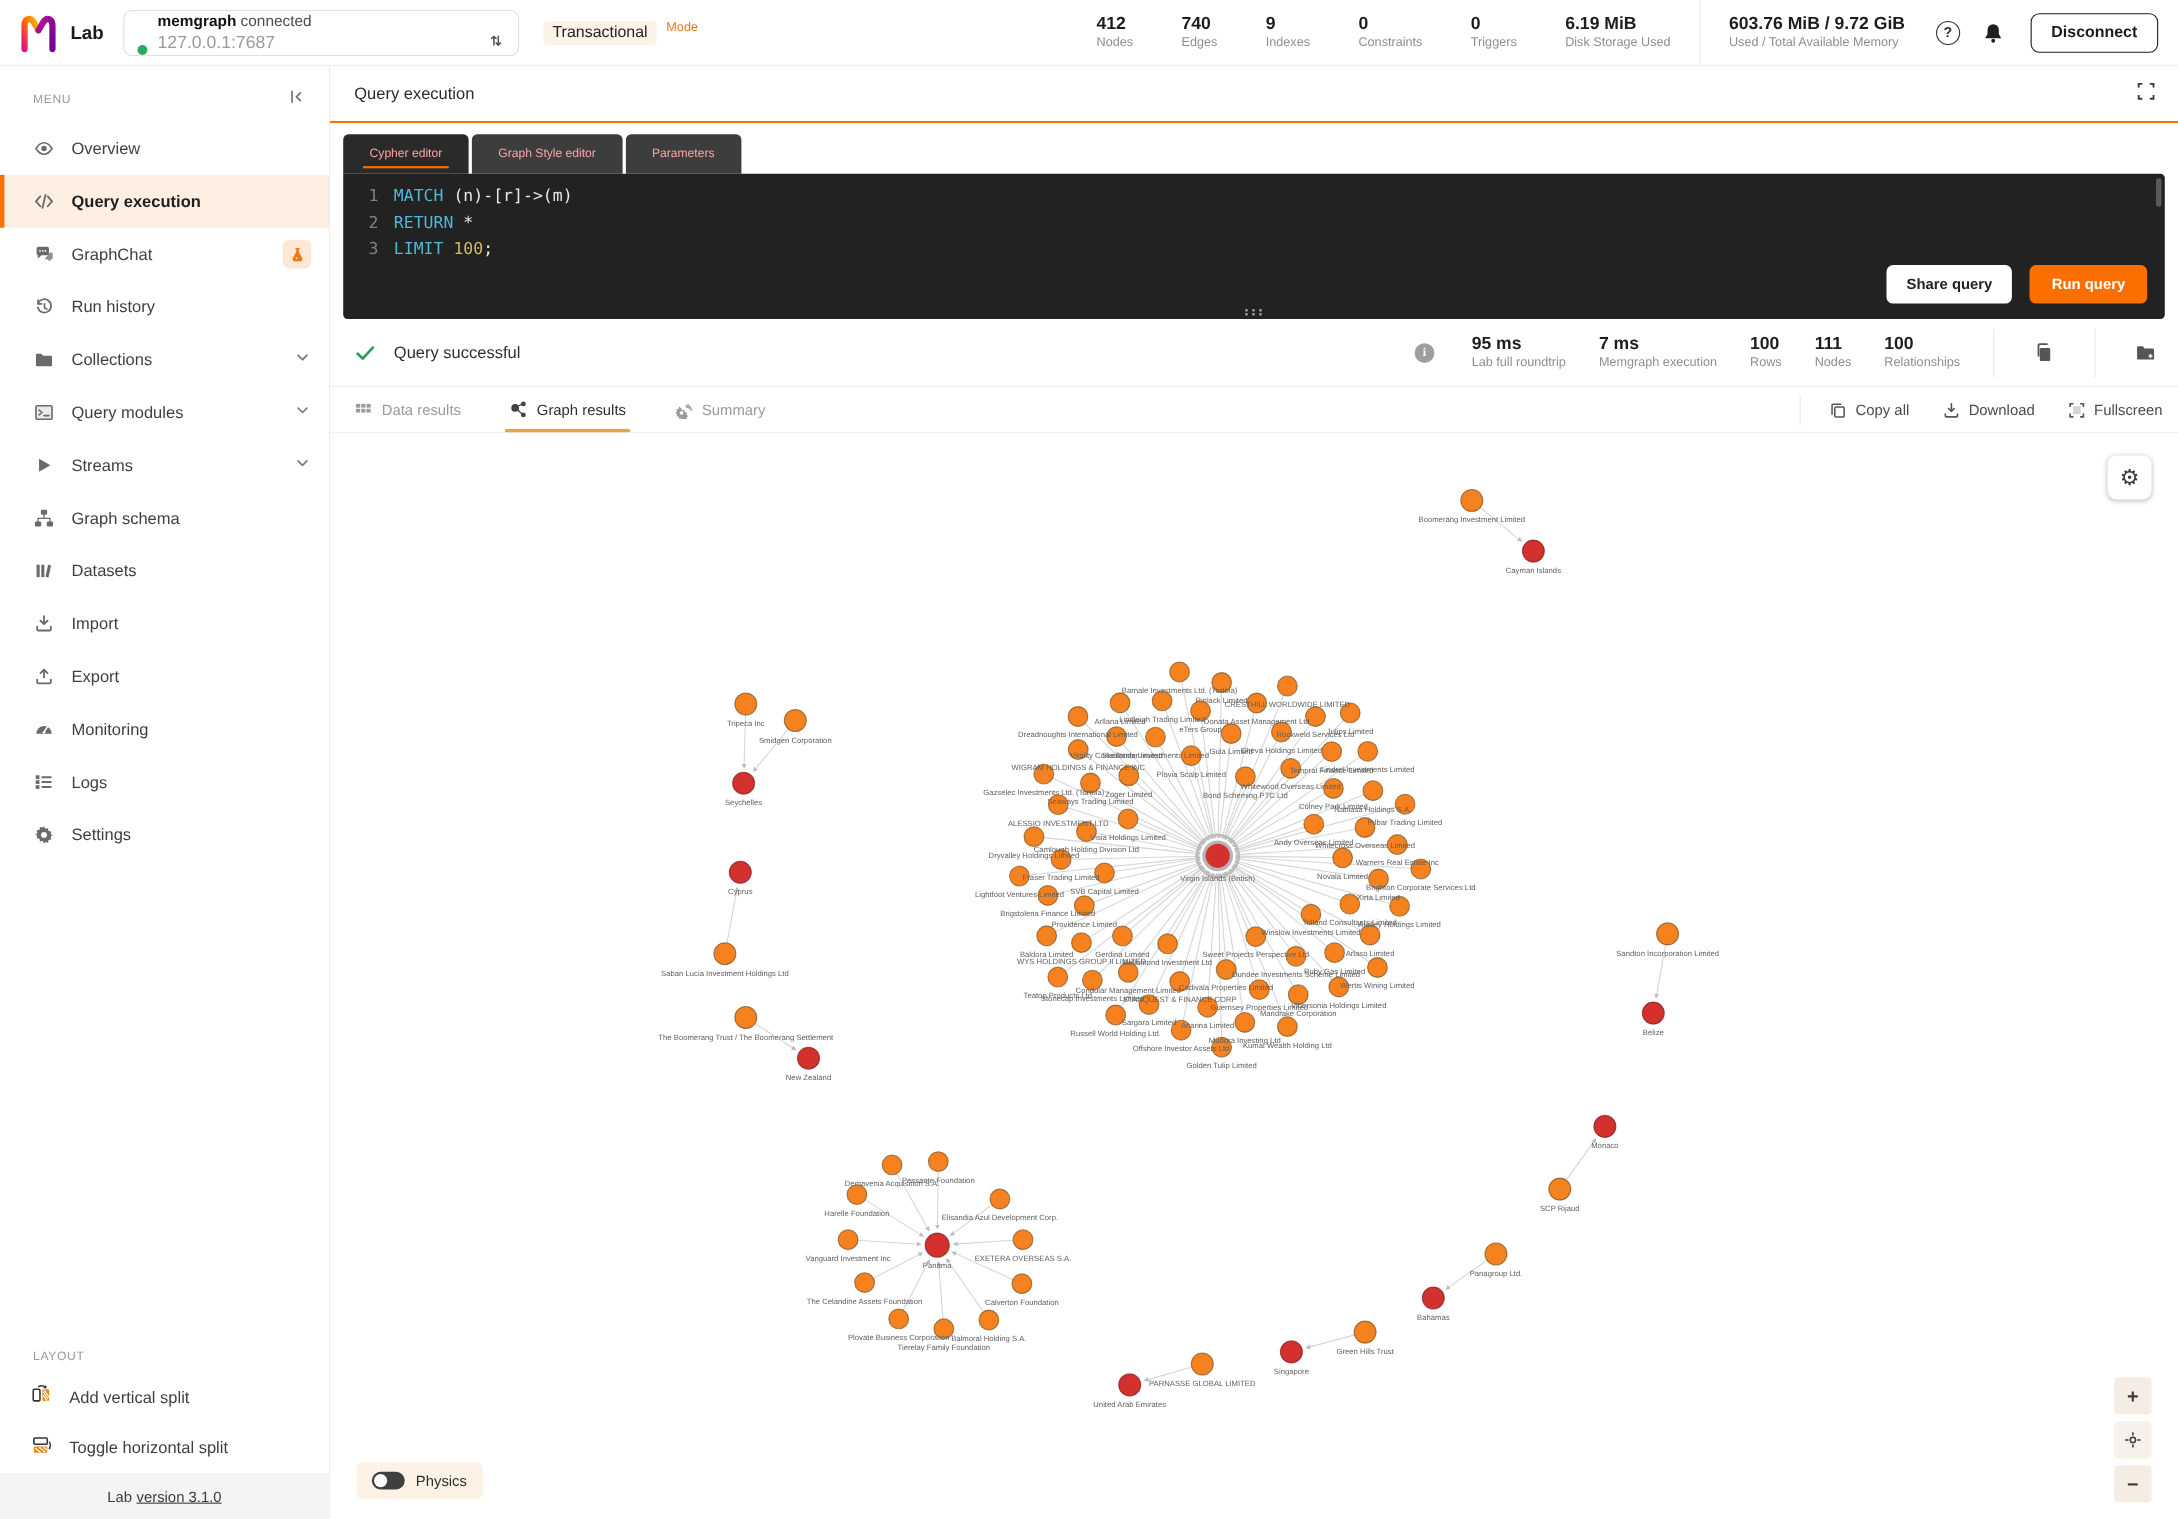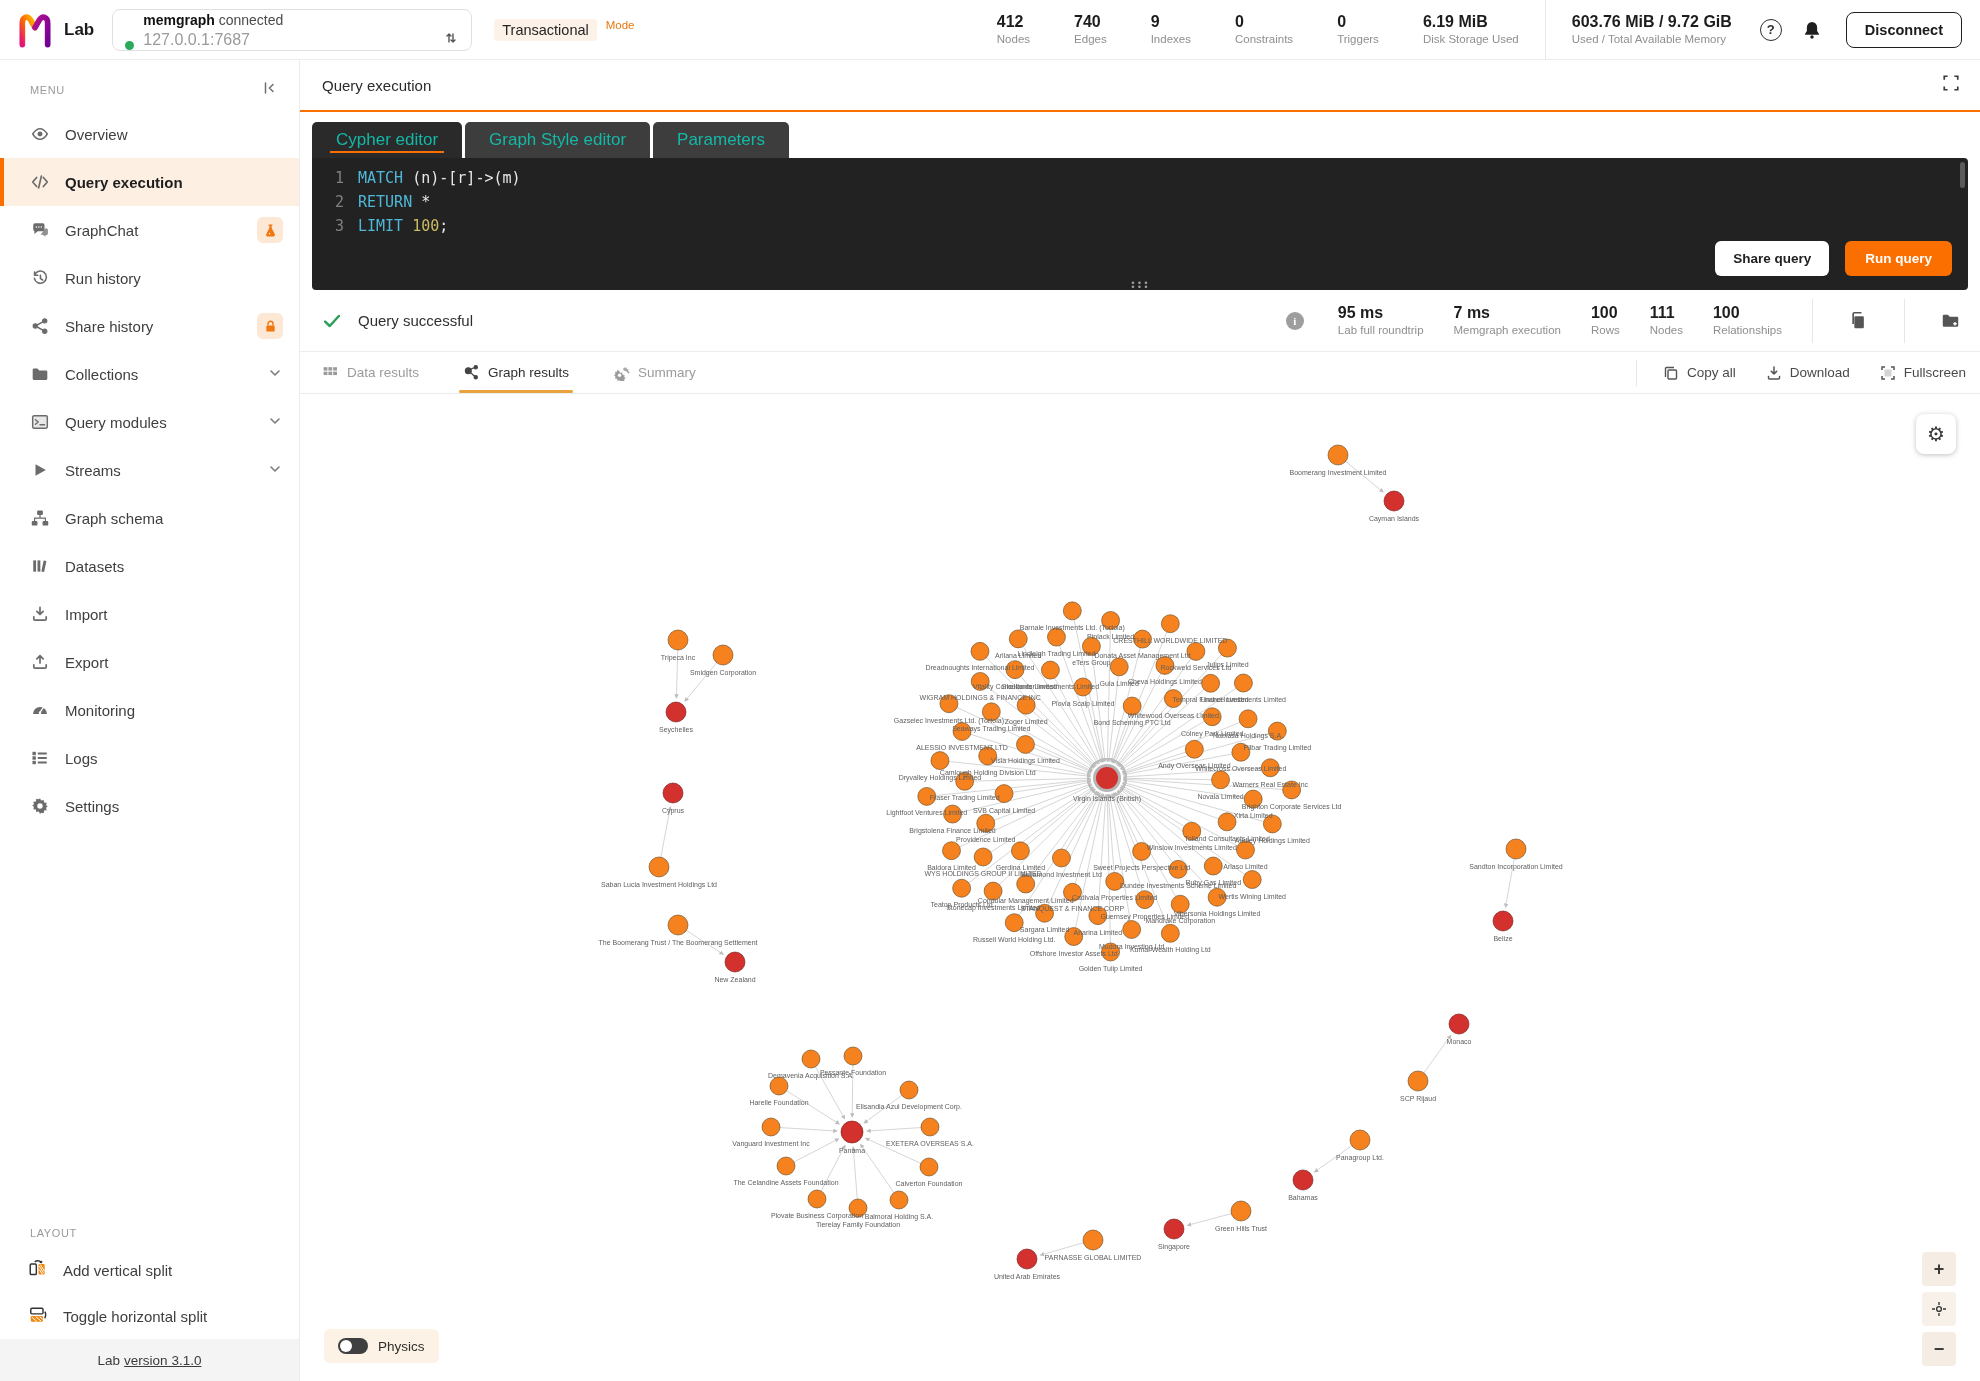--- a/index.html
+++ b/index.html
@@ -56,21 +56,21 @@
   .side-footer .ver { text-decoration:underline; cursor:pointer; }
 
   
   .main { position:fixed; left:300px; top:60px; width:1680px; height:1321px; display:flex; flex-direction:column; }
   .panel-titlebar { height:52px; display:flex; align-items:center; justify-content:space-between;
     padding:0 20px 0 22px; border-bottom:2px solid #FB6E00; background:#fff; }
   .panel-title { font-size:15px; color:#2b2b2b; }
   .panel-expand { color:#3a3a3a; cursor:pointer; }
 
   .editor-tabs { display:flex; gap:3px; padding:10px 0 0 12px; background:#fff; height:46px; }
-  .etab { background:#3d3d3d; color:#14b8a6; font-size:17px; padding:13px 24px; display:flex; align-items:center;
+  .etab { background:#3d3d3d; color:#fca5a5; font-size:11px; padding:13px 24px; display:flex; align-items:center;
     border-radius:5px 5px 0 0; cursor:pointer; position:relative; }
   .etab.active { background:#2a2a2a; }
   .etab.active::after { content:""; position:absolute; left:18px; right:18px; bottom:5px; height:2px; background:#FB6E00; }
 
   .editor { margin:0 12px; height:132px; background:#222222; border-radius:0 4px 4px 4px; position:relative;
     font-family:"DejaVu Sans Mono", monospace; overflow:hidden; }
   .code-line { display:flex; line-height:24px; font-size:15px; }
   .code-gutter { width:46px; text-align:right; padding-right:14px; color:#808080; flex:none; }
   .tok-kw { color:#4FB8D8; } .tok-pl { color:#e8e8e8; } .tok-num { color:#CDBB63; }
   .editor-btns { position:absolute; right:16px; bottom:14px; display:flex; gap:16px;border-radius:12px; }
@@ -256,37 +256,20 @@
       </div>
       <div class="menu-item">
         <span class="micon">
           <svg width="18" height="18" viewBox="0 0 16 16" fill="none" stroke="currentColor" stroke-width="1.4" stroke-linecap="round">
             <path d="M3.2 5.4A5.4 5.4 0 1 1 3 8.3"></path>
             <path d="M3.2 2.6v2.9h2.9" stroke-linejoin="round"></path>
             <path d="M8.4 5.6v3l2 1.2"></path>
           </svg>
         </span>
         <span class="mlabel">Run history</span>
-      </div>
-      <div class="menu-item">
-        <span class="micon">
-          <svg width="18" height="18" viewBox="0 0 16 16" fill="currentColor" stroke="currentColor">
-            <circle cx="12.2" cy="3.4" r="1.9"></circle>
-            <circle cx="3.8" cy="8" r="1.9"></circle>
-            <circle cx="12.2" cy="12.6" r="1.9"></circle>
-            <path d="M5.5 7.1l5-2.8 M5.5 8.9l5 2.8" fill="none" stroke-width="1.3"></path>
-          </svg>
-        </span>
-        <span class="mlabel">Share history</span>
-        <span class="mbadge">
-          <svg width="15" height="15" viewBox="0 0 16 16" fill="currentColor">
-            <rect x="3.6" y="7" width="8.8" height="6.4" rx="1"></rect>
-            <path d="M5.4 7V5a2.6 2.6 0 0 1 5.2 0v2" fill="none" stroke="currentColor" stroke-width="1.5"></path>
-          </svg>
-        </span>
       </div>
       <div class="menu-item">
         <span class="micon">
           <svg width="18" height="18" viewBox="0 0 16 16" fill="currentColor">
             <path d="M1.5 4.2a1 1 0 0 1 1-1h3.3l1.5 1.7h6.2a1 1 0 0 1 1 1v6.4a1 1 0 0 1-1 1h-11a1 1 0 0 1-1-1z"></path>
           </svg>
         </span>
         <span class="mlabel">Collections</span>
         <span class="mchevron"><svg width="16" height="16" viewBox="0 0 16 16" fill="none" stroke="currentColor" stroke-width="1.6" stroke-linecap="round" stroke-linejoin="round">
             <path d="M4 6l4 4 4-4"></path>

